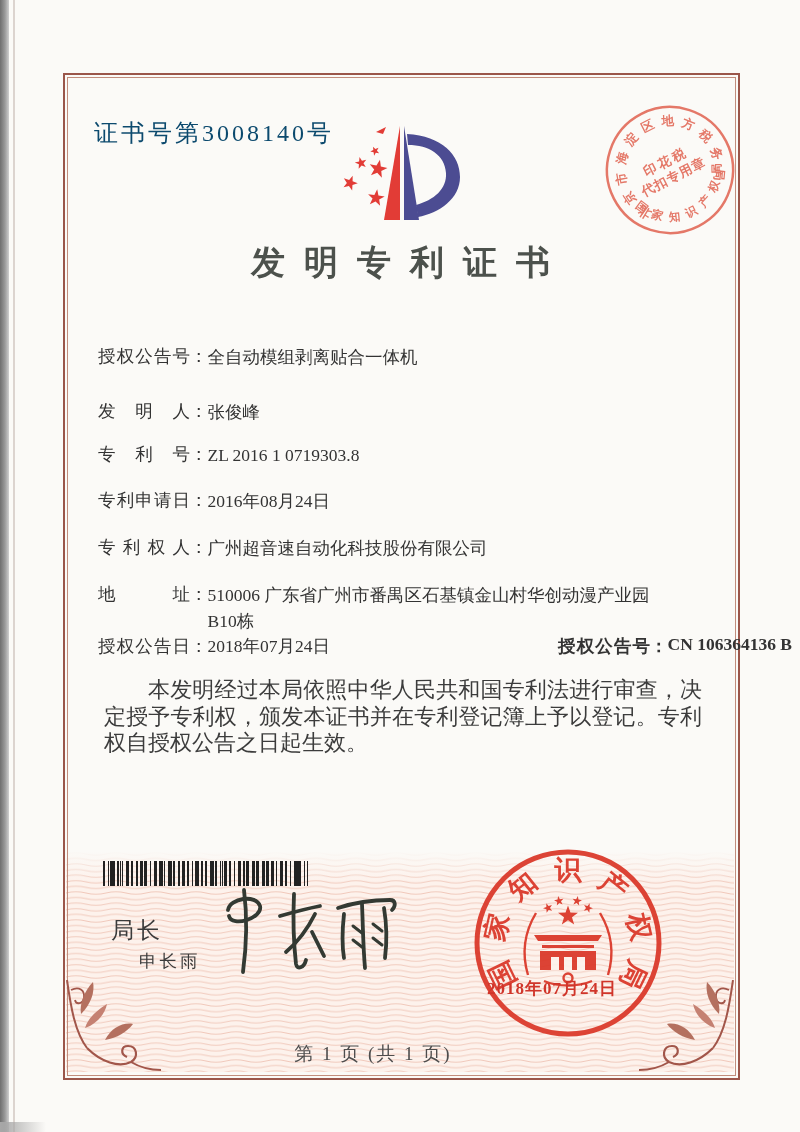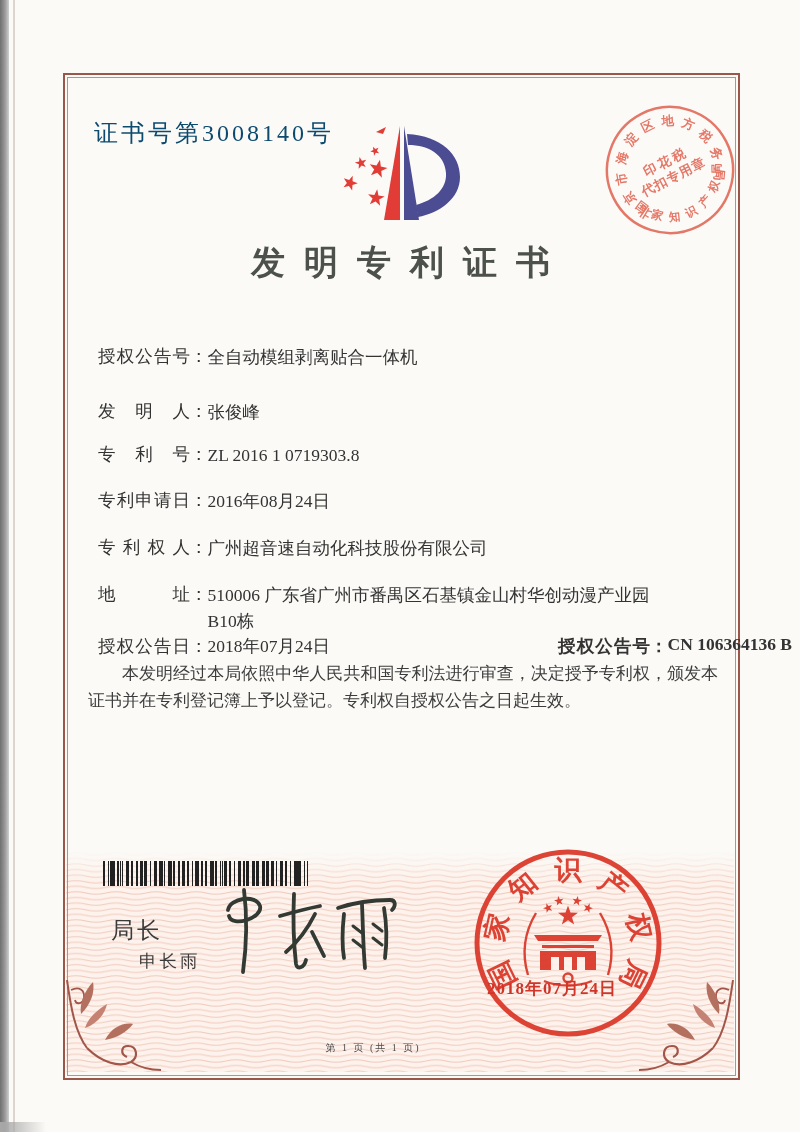--- a/index.html
+++ b/index.html
@@ -30,37 +30,37 @@
   .seal{left:468px;top:843px;}
   .seal-date{left:487px;top:977px;font-size:17px;font-weight:bold;color:#d0352a;letter-spacing:1px;}
   
   .row{left:98px;font-size:17.5px;color:#333;white-space:nowrap;}
   .row .lbl{display:inline-block;width:92px;text-align:justify;text-align-last:justify;vertical-align:top;}
   .row .colon{vertical-align:top;}
   .row .val{display:inline-block;width:452px;vertical-align:top;white-space:normal;line-height:26px;}
   .grant-b{left:460px;top:0;font-weight:bold;}
   
   .body-text{left:88px;top:661px;width:630px;}
-  .body-text p{margin:0;text-indent:2em;font-size:17px;line-height:26.6px;
+  .body-text p{margin:16px;text-indent:2em;font-size:22px;line-height:26.6px;
     text-align:justify;color:#3c3c3c;}
   
   .band{left:66px;top:851px;width:668px;height:221px;}
   
   .barcode{left:103px;top:861px;width:205px;height:25px;
     background-image:
       repeating-linear-gradient(90deg,#222 0 2px,transparent 2px 5px,#222 5px 6px,transparent 6px 9px,#222 9px 12px,transparent 12px 14px),
       repeating-linear-gradient(90deg,#222 0 1px,transparent 1px 7px,#222 7px 9px,transparent 9px 11px,transparent 11px 17px);}
   .officer-role{left:111px;top:915px;font-size:23px;color:#3b3b3b;
     font-family:"Liberation Sans","DejaVu Sans",sans-serif;letter-spacing:3px;}
   .officer-name{left:111px;top:949px;font-size:17.5px;color:#3b3b3b;
     font-family:"Liberation Sans","DejaVu Sans",sans-serif;letter-spacing:3px;margin-left:28px;}
   .signature{left:216px;top:880px;}
   .corner-bl{left:61px;top:980px;}
   .corner-br{left:639px;top:980px;transform:scaleX(-1);}
-  .footer{left:273px;top:1041px;width:200px;text-align:center;font-size:10px;
+  .footer{left:273px;top:1041px;width:200px;text-align:center;font-size:19px;
     letter-spacing:2px;color:#4d4d4d;}
 </style>
 </head>
 <body>
 
 <div class="abs scan-edge-left"></div>
 <div class="abs paper-edge"></div>
 <div class="abs scan-edge-bottom"></div>
 
 <svg class="abs band" width="668" height="221" viewBox="0 0 668 221" preserveAspectRatio="none">

